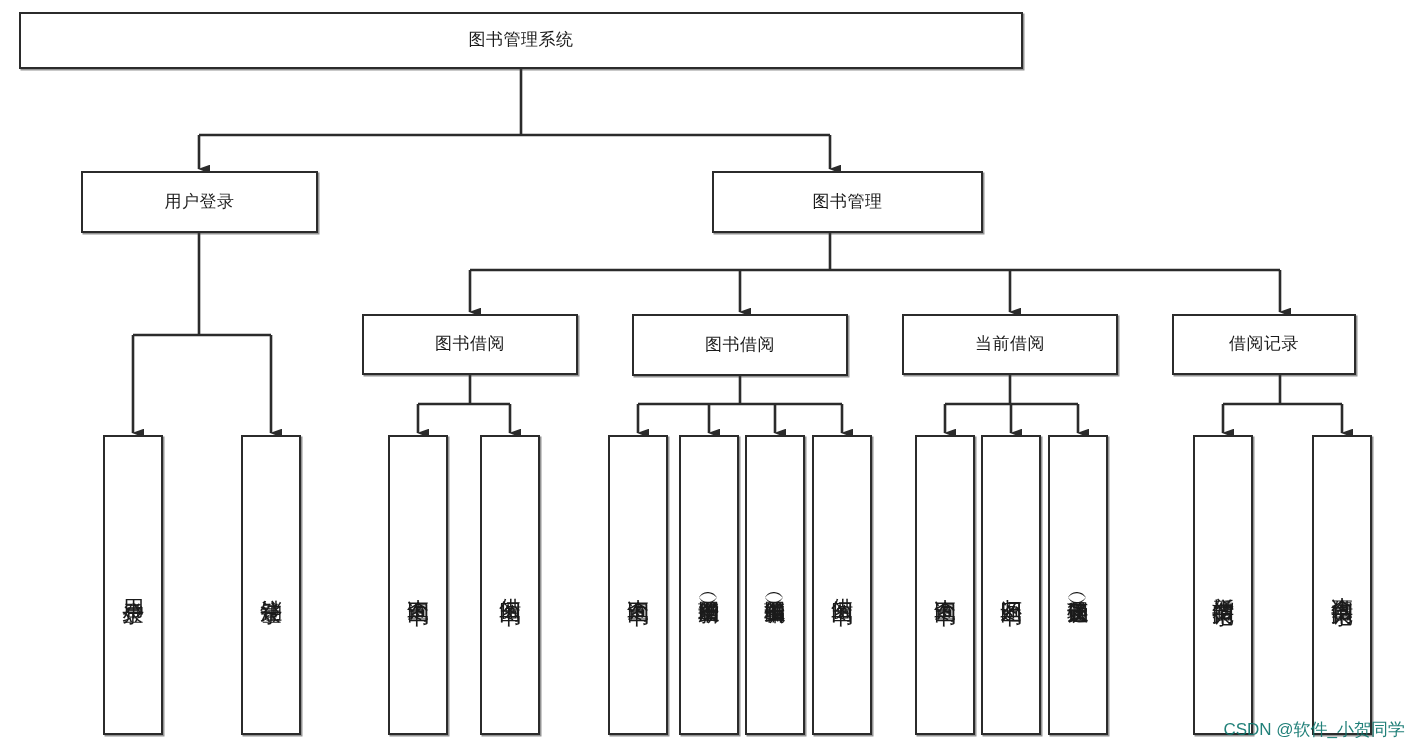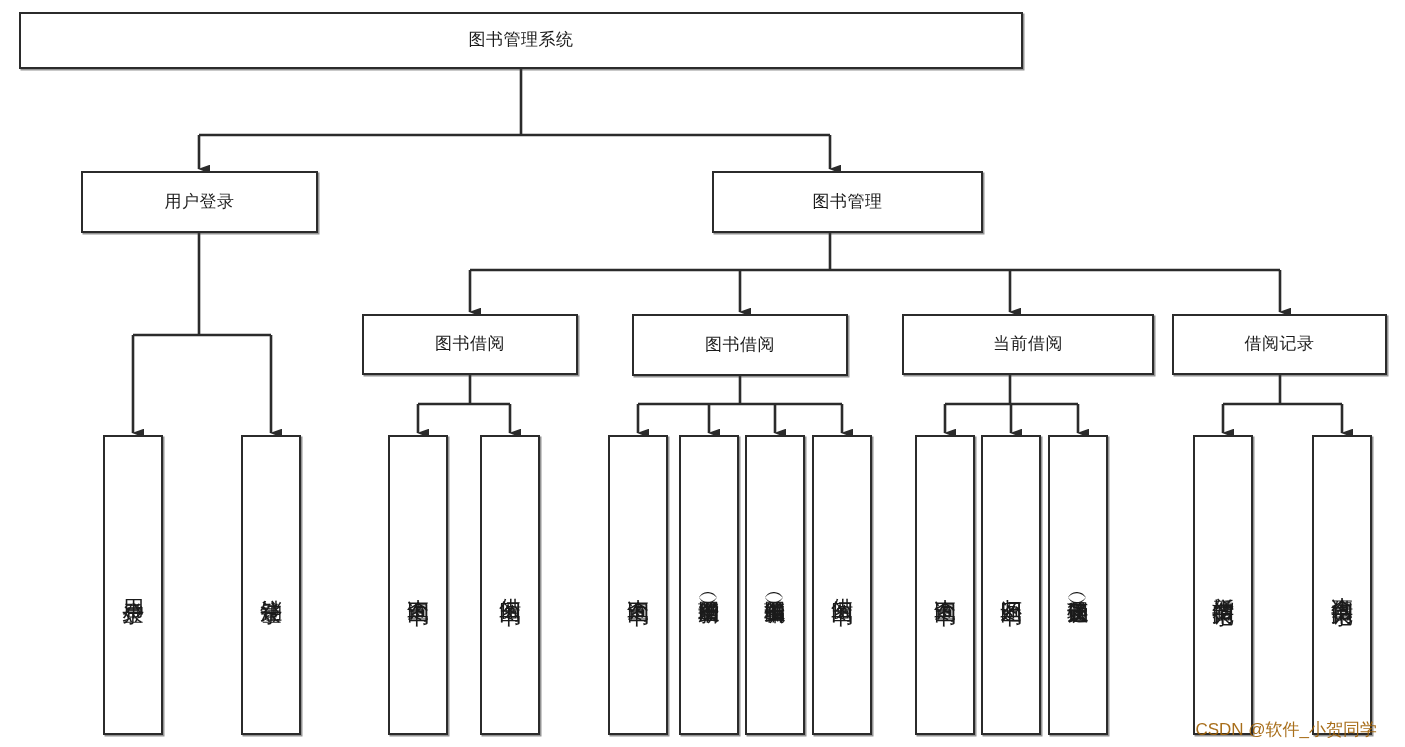--- a/index.html
+++ b/index.html
@@ -55,24 +55,24 @@
     box-sizing: border-box;
     text-align: center;
     overflow: hidden;
   }
   .node-label-v.tight {
     letter-spacing: 0px;
     font-size: 21px;
   }
   #watermark {
     position: absolute;
-    right: 28px;
+    right: 0;
     bottom: 6px;
     font-size: 17px;
-    color: #a16207;
+    color: #0f766e;
     opacity: 0.92;
     white-space: nowrap;
     pointer-events: none;
   }
 </style>
 </head>
 <body>
 
 <svg id="canvas" viewBox="0 0 1405 747" xmlns="http://www.w3.org/2000/svg">
   <defs>
@@ -126,24 +126,24 @@
     </div>
     <div class="node-box" style="left: 712px; top: 171px; width: 271px; height: 62px;">
       <div class="node-label-h">图书管理</div>
     </div>
     <div class="node-box" style="left: 362px; top: 314px; width: 216px; height: 61px;">
       <div class="node-label-h">图书借阅</div>
     </div>
     <div class="node-box" style="left: 632px; top: 314px; width: 216px; height: 62px;">
       <div class="node-label-h">图书借阅</div>
     </div>
-    <div class="node-box" style="left: 902px; top: 314px; width: 252px; height: 61px;">
+    <div class="node-box" style="left: 902px; top: 314px; width: 216px; height: 61px;">
       <div class="node-label-h">当前借阅</div>
     </div>
-    <div class="node-box" style="left: 1172px; top: 314px; width: 215px; height: 61px;">
+    <div class="node-box" style="left: 1172px; top: 314px; width: 184px; height: 61px;">
       <div class="node-label-h">借阅记录</div>
     </div>
     <div class="node-box" style="left: 103px; top: 435px; width: 60px; height: 300px;">
       <div class="node-label-v">用户登录</div>
     </div>
     <div class="node-box" style="left: 241px; top: 435px; width: 60px; height: 300px;">
       <div class="node-label-v">注销登录</div>
     </div>
     <div class="node-box" style="left: 388px; top: 435px; width: 60px; height: 300px;">
       <div class="node-label-v">查询图书</div>

